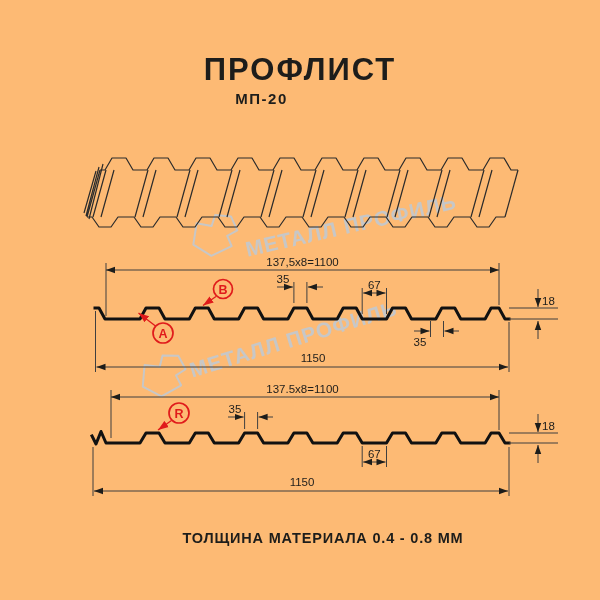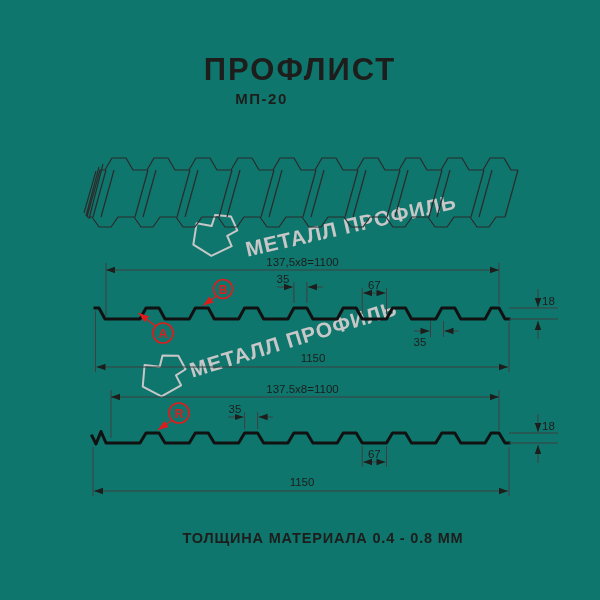--- a/index.html
+++ b/index.html
@@ -1,16 +1,16 @@
 <!DOCTYPE html>
 <html><head>
 <meta charset="utf-8">
 <style>
   html,body{margin:0;padding:0;background:#ffffff;}
-  .page{position:relative;width:600px;height:600px;background:#0f766e;overflow:hidden;
+  .page{position:relative;width:600px;height:600px;background:#fdba74;overflow:hidden;
         font-family:"Liberation Sans", sans-serif;color:#1d1d1b;}
   .title{position:absolute;top:52px;left:0;width:600px;text-align:center;
          font-size:31px;font-weight:800;letter-spacing:2px;color:#1d1d1b;}
   .subtitle{position:absolute;top:90px;left:0;width:523px;text-align:center;
          font-size:15px;font-weight:700;letter-spacing:1.5px;color:#1d1d1b;}
   .footer{position:absolute;top:530px;left:0;width:600px;text-align:center;
          font-size:14.5px;font-weight:700;letter-spacing:.8px;color:#1d1d1b;padding-left:23px;}
   svg.drawing{position:absolute;left:0;top:0;}
   .sheet{stroke:#2b2b2b;stroke-width:1.2;fill:none;stroke-linejoin:round;}
   .profile{stroke:#111;stroke-width:3;fill:none;stroke-linejoin:round;stroke-linecap:square;}

